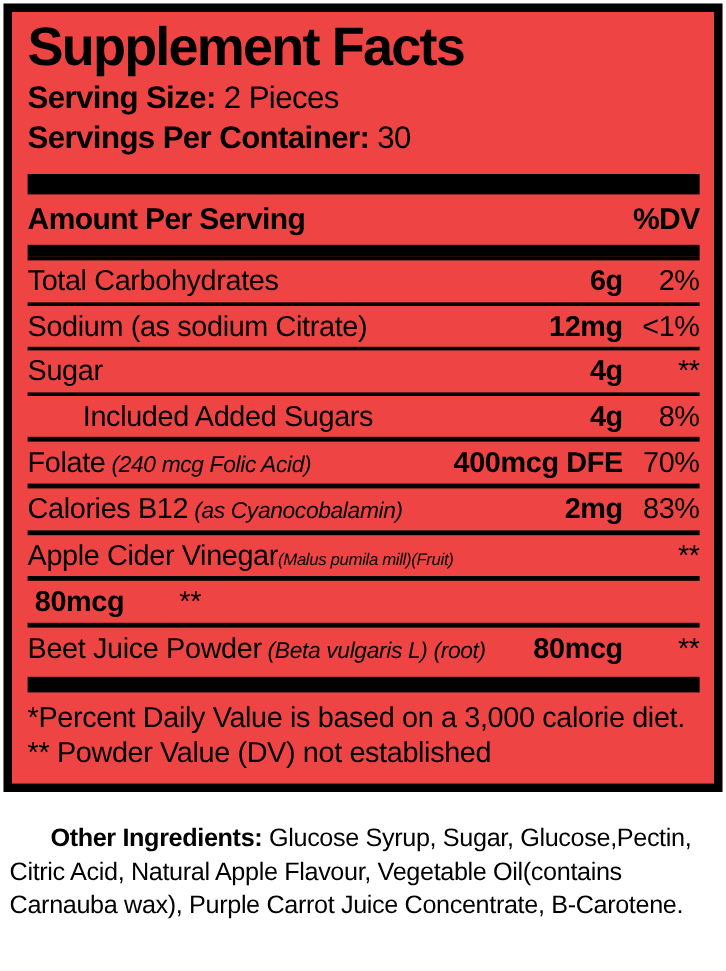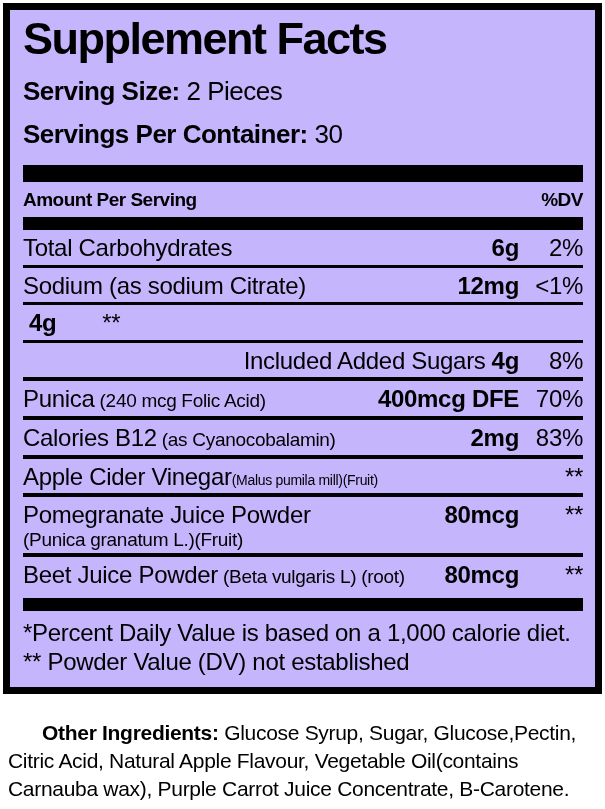--- a/index.html
+++ b/index.html
@@ -10,63 +10,63 @@
     background: #ffffff;
     color: #000000;
     font-family: "Liberation Sans", sans-serif;
     overflow: hidden;
   }
   .facts-box {
     margin: 3px 3px 0 3px;
     border: 7px solid #000;
     padding: 0 12px 0 13px;
     box-sizing: border-box;
-    background: #c4b5fd;
+    background: #ef4444;
   }
   .title {
     font-size: 45px;
     font-weight: 700;
     letter-spacing: -1.5px;
     line-height: 1.06;
     margin-top: 5px;
   }
   .serving-line {
     font-size: 26px;
     letter-spacing: -0.5px;
-    margin-top: 13px;
+    margin-top: 3px;
     line-height: 1.18;
   }
   .serving-line .lbl { font-weight: 700; }
   .bar-lg { height: 17px; background: #000; margin-top: 15px; }
   .hdr-row {
     display: flex;
     justify-content: space-between;
     align-items: center;
     padding: 7px 0 6px;
-    font-size: 19px;
+    font-size: 25px;
     font-weight: 700;
     letter-spacing: -0.5px;
   }
   .bar-md { height: 10px; background: #000; }
   .row {
     display: flex;
     align-items: flex-start;
     padding: 4px 0 3px;
     font-size: 24px;
     letter-spacing: -0.3px;
     line-height: 1.15;
   }
   .name-wrap { flex: 1; min-width: 0; }
-  .detail { font-size: 19px; margin-left: 5px; }
+  .detail { font-size: 19px; margin-left: 5px; font-style: italic; }
   .row-acv .detail { font-size: 14px; margin-left: 0; }
   .row .amount { white-space: nowrap; text-align: right; margin-left: 6px; font-weight: bold; }
   .row .dv { width: 64px; text-align: right; white-space: nowrap; }
   .sep { height: 3px; background: #000; }
   .sep.md { height: 4px; }
-  .indent .name-wrap { padding-left: 46px; text-align: right; }
+  .indent .name-wrap { padding-left: 46px; }
   .subline { font-size: 19px; line-height: 1.05; margin-top: 1px; }
   .bar-footer { height: 13px; background: #000; margin: 7px 0 4px; }
   .footnotes {
     font-size: 24px;
     line-height: 1.2;
     padding: 4px 0 10px;
     letter-spacing: -0.3px;
   }
   .other {
     margin: 25px 6px 0 8px;
@@ -106,70 +106,67 @@
   <div class="sep"></div>
 
   <div class="row">
     <div class="name-wrap"><span>Sodium (as sodium Citrate)</span></div>
     <span class="amount">12mg</span>
     <span class="dv">&lt;1%</span>
   </div>
   <div class="sep"></div>
 
   <div class="row">
+    <div class="name-wrap"><span>Sugar</span></div>
     <span class="amount">4g</span>
     <span class="dv">**</span>
   </div>
   <div class="sep"></div>
 
   <div class="row indent">
     <div class="name-wrap"><span>Included Added Sugars</span></div>
     <span class="amount">4g</span>
     <span class="dv">8%</span>
   </div>
   <div class="sep md"></div>
 
   <div class="row">
-    <div class="name-wrap"><span>Punica</span><span class="detail">(240 mcg Folic Acid)</span></div>
+    <div class="name-wrap"><span>Folate</span><span class="detail">(240 mcg Folic Acid)</span></div>
     <span class="amount">400mcg DFE</span>
     <span class="dv">70%</span>
   </div>
   <div class="sep md"></div>
 
   <div class="row">
     <div class="name-wrap"><span>Calories B12</span><span class="detail">(as Cyanocobalamin)</span></div>
     <span class="amount">2mg</span>
     <span class="dv">83%</span>
   </div>
   <div class="sep md"></div>
 
   <div class="row row-acv">
     <div class="name-wrap"><span>Apple Cider Vinegar</span><span class="detail">(Malus pumila mill)(Fruit)</span></div>
     <span class="dv">**</span>
   </div>
   <div class="sep md"></div>
 
   <div class="row">
-    <div class="name-wrap">
-      <span>Pomegranate Juice Powder</span>
-      <div class="subline">(Punica granatum L.)(Fruit)</div>
-    </div>
     <span class="amount">80mcg</span>
     <span class="dv">**</span>
   </div>
   <div class="sep md"></div>
 
   <div class="row">
     <div class="name-wrap"><span>Beet Juice Powder</span><span class="detail">(Beta vulgaris L) (root)</span></div>
     <span class="amount">80mcg</span>
     <span class="dv">**</span>
   </div>
 
   <div class="bar-footer"></div>
 
   <div class="footnotes">
-    <div>*Percent Daily Value is based on a 1,000 calorie diet.</div>
+    <div>*Percent Daily Value is based on a 3,000 calorie diet.</div>
     <div>** Powder Value (DV) not established</div>
   </div>
 
 </div>
 
 <div class="other"><span class="lbl">Other Ingredients:</span><span> Glucose Syrup, Sugar, Glucose,Pectin, Citric Acid,  Natural Apple Flavour, Vegetable Oil(contains Carnauba wax), Purple Carrot Juice Concentrate, B-Carotene.</span></div>
 
 </body></html>

